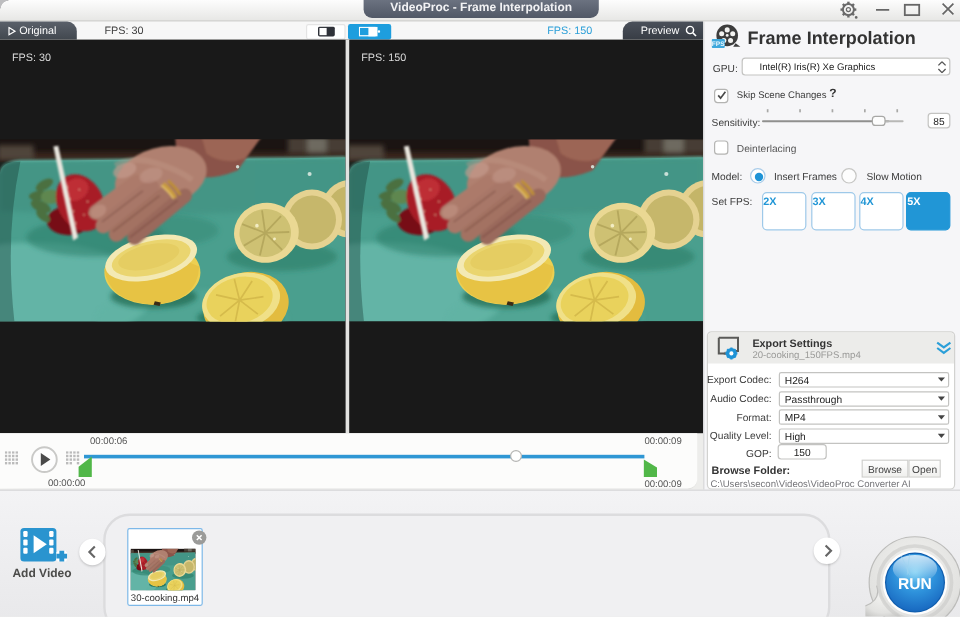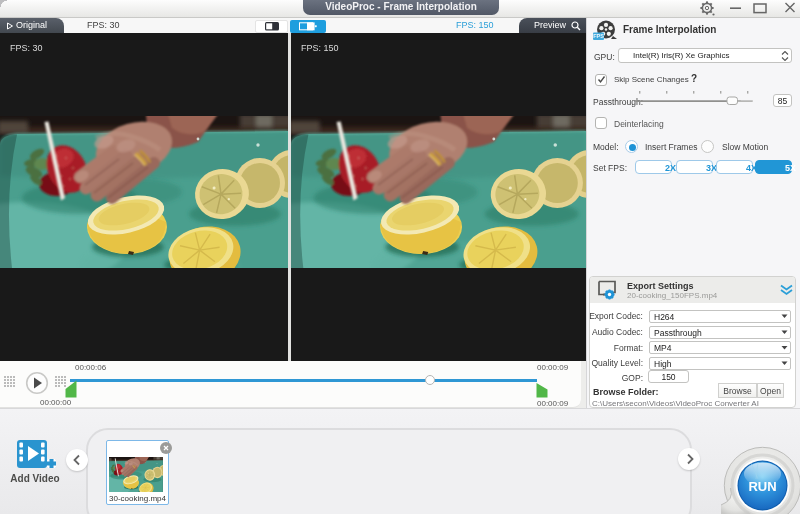--- a/index.html
+++ b/index.html
@@ -20,22 +20,22 @@
 .fpslab { font-size:9px; line-height:15px; }
 
 #video { left:0; top:33px; width:586px; height:328px; background:#191919; }
 
 #timeline { left:0; top:361px; width:581px; height:47px; background:#fcfcfb; border-radius:0 0 8px 0; border-bottom:1px solid #e2e2e0;}
 .tlbl { font-size:8px; color:#555; }
 
 #sidebar { left:586px; top:18px; width:214px; height:390px; background:#f6f6f8; border-left:1px solid #d6d6d8; }
 .slabel { font-size:8.5px; color:#3c3c3c; }
 .dropdown { position:absolute; background:#fff; border:1px solid #c3c3c1; border-radius:2px; font-size:8.5px; color:#222; }
-.fbtn { top:160px; width:37px; height:14px; background:#fff; border:1.5px solid #9ec9e9; border-radius:4px;
-  color:#2196d6; font-size:9px; font-weight:bold; text-align:left; line-height:14px;padding-left:29px; }
+.fbtn { top:160px; width:37px; height:32px; background:#fff; border:1.5px solid #9ec9e9; border-radius:4px;
+  color:#2196d6; font-size:9px; font-weight:bold; text-align:left; line-height:14px; }
 .fbtn.on { background:#2196d6; border-color:#2196d6; color:#fff; }
 
 #bottom { left:0; top:408px; width:800px; height:106px; background:linear-gradient(#f3f3f5,#e9e9eb); border-top:1px solid #d8d8da; }
 </style>
 </head>
 <body>
 
 <div class="abs" id="titlebar"></div>
 <div class="abs" style="left:0;top:0;width:7px;height:7px;background:radial-gradient(circle at 7px 7px, transparent 6px, #bdbdbf 6.5px)"></div>
 <div class="abs" id="titletab">VideoProc - Frame Interpolation</div>
@@ -283,36 +283,36 @@
   <circle cx="13" cy="4.9" r="2.1" fill="#f3f3f1"></circle>
   <circle cx="8.4" cy="8.2" r="2.1" fill="#f3f3f1"></circle>
   <circle cx="17.6" cy="8.2" r="2.1" fill="#f3f3f1"></circle>
   <circle cx="10.2" cy="13.8" r="2.1" fill="#f3f3f1"></circle>
   <circle cx="15.8" cy="13.8" r="2.1" fill="#f3f3f1"></circle>
   <circle cx="13" cy="9.5" r="1.2" fill="#f3f3f1"></circle>
   <path d="M20 16 L24 19 L18 19 Z" fill="#3d3d3d"></path>
   <rect x="0" y="12.5" width="11" height="7.5" rx="1" fill="#3fa8dc"></rect>
   <text x="5.5" y="18.3" font-size="5.5" font-weight="bold" fill="#eaf6fc" text-anchor="middle" font-family="Liberation Sans,sans-serif">FPS</text>
 </svg>
-<div class="abs" style="left:623px;top:24px;font-size:10px;font-weight:bold;color:#333">Frame Interpolation</div>
+<div class="abs" style="left:623px;top:24px;font-size:15px;font-weight:bold;color:#333">Frame Interpolation</div>
 
 <div class="abs slabel" style="left:594px;top:52px">GPU:</div>
 <div class="dropdown" style="left:618px;top:48px;width:174px;height:15px;border-radius:3px;line-height:14px;padding-left:14px;font-size:8px">Intel(R) Iris(R) Xe Graphics</div>
 <svg class="abs" style="left:781px;top:51px" width="8" height="10" viewBox="0 0 8 10">
     <path d="M1 3.5 L4 0.5 L7 3.5 M1 6.5 L4 9.5 L7 6.5" fill="none" stroke="#555" stroke-width="1.1"></path>
   </svg>
 
 <div class="abs" style="left:595px;top:73.5px;width:12px;height:12px;background:#fff;border:1px solid #b4b4b2;border-radius:3px"></div>
 <svg class="abs" style="left:597px;top:75px" width="9" height="9" viewBox="0 0 9 9">
     <path d="M1.5 4.5 L3.5 6.8 L7.5 1.5" fill="none" stroke="#4a4a4a" stroke-width="1.4"></path>
   </svg>
 <div class="abs" style="left:614px;top:75px;font-size:8px;color:#3c3c3c">Skip Scene Changes</div>
 <div class="abs" style="left:691px;top:73px;font-size:10px;font-weight:bold;color:#333">?</div>
 
-<div class="abs slabel" style="left:593px;top:97px">Passthrough:</div>
+<div class="abs slabel" style="left:593px;top:97px">Sensitivity:</div>
 <svg class="abs" style="left:635px;top:90px" width="120" height="16" viewBox="0 0 120 16">
   <g fill="#a8a8a6">
     <rect x="4" y="1" width="1.4" height="2.6"></rect>
       <rect x="31" y="1" width="1.4" height="2.6"></rect>
       <rect x="58" y="1" width="1.4" height="2.6"></rect>
       <rect x="85" y="1" width="1.4" height="2.6"></rect>
       <rect x="112" y="1" width="1.4" height="2.6"></rect>
   </g>
   <rect x="0" y="10.2" width="106" height="1.7" rx="0.8" fill="#90908e"></rect>
   <rect x="100" y="10.2" width="18" height="1.7" rx="0.8" fill="#b8b8b6"></rect>

